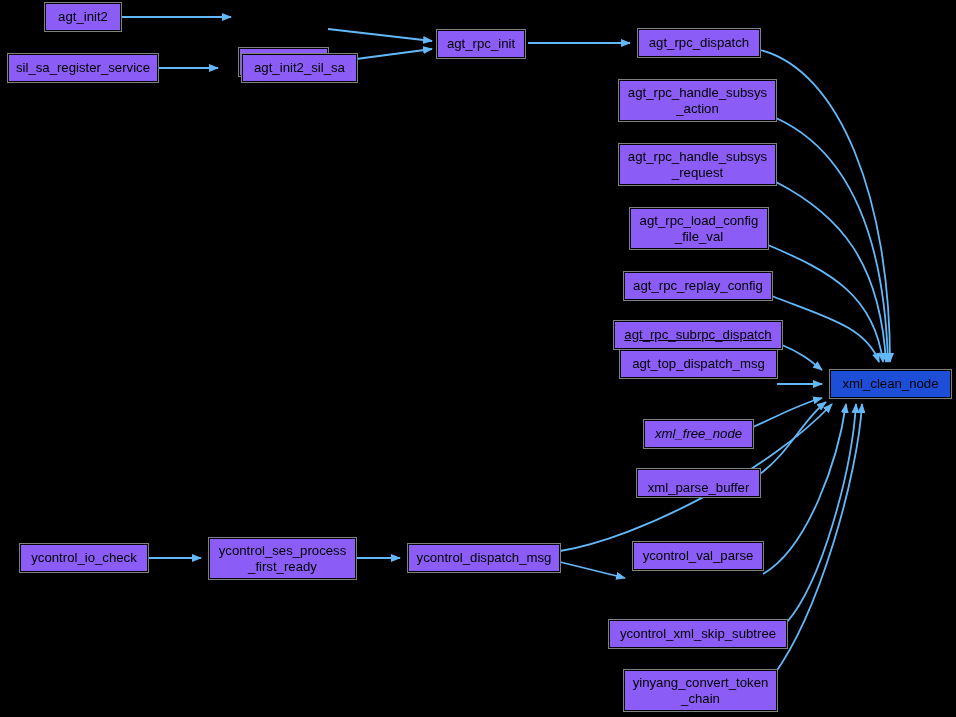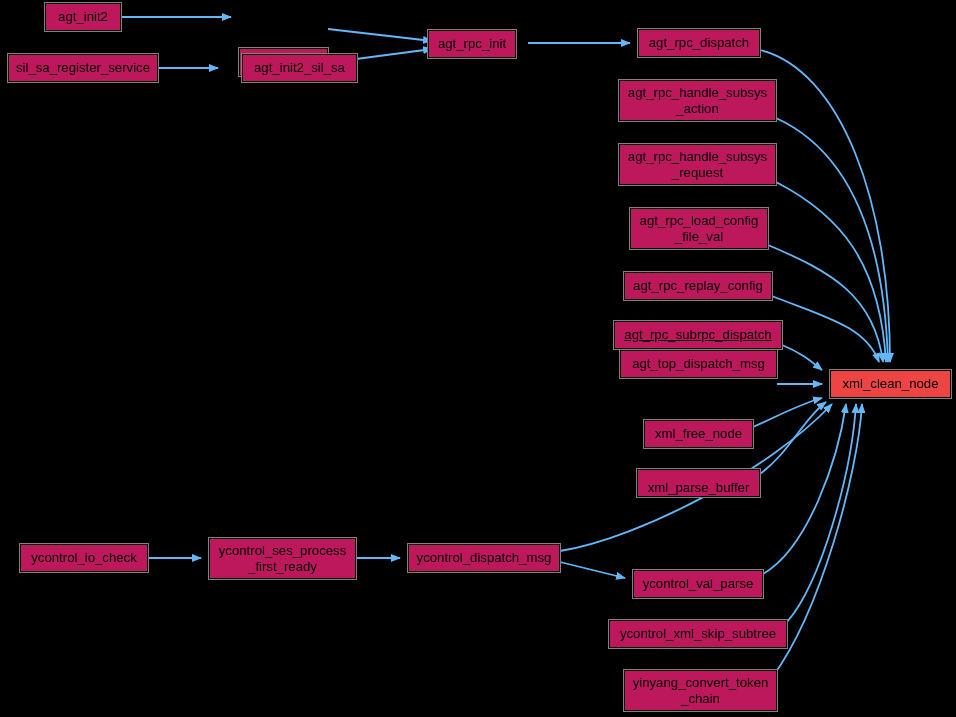--- a/index.html
+++ b/index.html
@@ -20,38 +20,38 @@
     position: absolute;
     left: 0;
     top: 0;
     width: 956px;
     height: 717px;
     pointer-events: none;
   }
   .node {
     position: absolute;
     box-sizing: border-box;
-    background: #be185d;
+    background: #8b5cf6;
     border: 1px solid #000000;
     outline: 1px solid #808080;
     outline-offset: 0px;
     color: #000000;
     font-size: 13.2px;
     line-height: 16px;
     letter-spacing: 0px;
     display: flex;
     align-items: center;
     justify-content: center;
     text-align: center;
     white-space: pre-line;
     z-index: 5;
     user-select: none;
   }
   .node.focus {
-    background: #ef4444;
+    background: #1d4ed8;
     border: 1px solid #000000;
     outline: 1px solid #808080;
   }
   .node .label {
     display: block;
     width: 100%;
     white-space: pre-line;
   }
 </style>
 </head>
@@ -88,37 +88,37 @@
         <path d="M787,622 C822,582 852,470 856,404" fill="none" stroke="#63b8fa" stroke-width="1.8" marker-end="url(#arrow)"></path>
         <path d="M773,676 C820,612 858,474 862,404" fill="none" stroke="#63b8fa" stroke-width="1.8" marker-end="url(#arrow)"></path>
       </g>
   </svg>
 
   <div id="node-layer">
       <div class="node" style="left: 45px; top: 3px; width: 76px; height: 28px;"><span class="label">agt_init2</span></div>
       <div class="node" style="left: 239px; top: 3px; width: 89px; height: 28px; margin-top: 45px;"><span class="label">agt_init2_ex</span></div>
       <div class="node" style="left: 8px; top: 54px; width: 150px; height: 28px;"><span class="label">sil_sa_register_service</span></div>
       <div class="node" style="left: 242px; top: 54px; width: 115px; height: 28px;"><span class="label">agt_init2_sil_sa</span></div>
-      <div class="node" style="left: 428px; top: 30px; width: 88px; height: 28px; justify-content: center;"><span class="label">agt_rpc_init</span></div>
+      <div class="node" style="left: 437px; top: 30px; width: 88px; height: 28px; justify-content: center;"><span class="label">agt_rpc_init</span></div>
       <div class="node" style="left: 638px; top: 29px; width: 122px; height: 28px;"><span class="label">agt_rpc_dispatch</span></div>
       <div class="node" style="left: 619px; top: 80px; width: 157px; height: 41px;"><span class="label">agt_rpc_handle_subsys
 _action</span></div>
       <div class="node" style="left: 619px; top: 144px; width: 157px; height: 41px;"><span class="label">agt_rpc_handle_subsys
 _request</span></div>
       <div class="node" style="left: 630px; top: 208px; width: 138px; height: 41px; justify-content: flex-end;"><span class="label">agt_rpc_load_config
 _file_val</span></div>
       <div class="node" style="left: 624px; top: 272px; width: 148px; height: 28px;"><span class="label">agt_rpc_replay_config</span></div>
       <div class="node" style="left: 614px; top: 321px; width: 168px; height: 28px; text-decoration: underline;"><span class="label">agt_rpc_subrpc_dispatch</span></div>
       <div class="node" style="left: 620px; top: 350px; width: 157px; height: 28px;"><span class="label">agt_top_dispatch_msg</span></div>
-      <div class="node" style="left: 644px; top: 420px; width: 109px; height: 28px;"><span class="label">xml_free_node</span></div>
+      <div class="node" style="left: 644px; top: 420px; width: 109px; height: 28px; font-style: italic;"><span class="label">xml_free_node</span></div>
       <div class="node" style="left: 637px; top: 469px; width: 123px; height: 28px; align-items: flex-end;"><span class="label">xml_parse_buffer</span></div>
       <div class="node" style="left: 20px; top: 544px; width: 128px; height: 28px;"><span class="label">ycontrol_io_check</span></div>
       <div class="node" style="left: 209px; top: 538px; width: 147px; height: 41px;"><span class="label">ycontrol_ses_process
 _first_ready</span></div>
       <div class="node" style="left: 408px; top: 544px; width: 152px; height: 28px;"><span class="label">ycontrol_dispatch_msg</span></div>
-      <div class="node" style="left: 633px; top: 570px; width: 130px; height: 28px; justify-content: flex-end;"><span class="label">ycontrol_val_parse</span></div>
+      <div class="node" style="left: 633px; top: 542px; width: 130px; height: 28px; justify-content: flex-end;"><span class="label">ycontrol_val_parse</span></div>
       <div class="node" style="left: 609px; top: 620px; width: 178px; height: 28px;"><span class="label">ycontrol_xml_skip_subtree</span></div>
       <div class="node" style="left: 624px; top: 670px; width: 153px; height: 41px;"><span class="label">yinyang_convert_token
 _chain</span></div>
       <div class="node focus" style="left: 830px; top: 370px; width: 121px; height: 28px;"><span class="label">xml_clean_node</span></div>
     </div>
 
 </div>
 
 </body></html>

